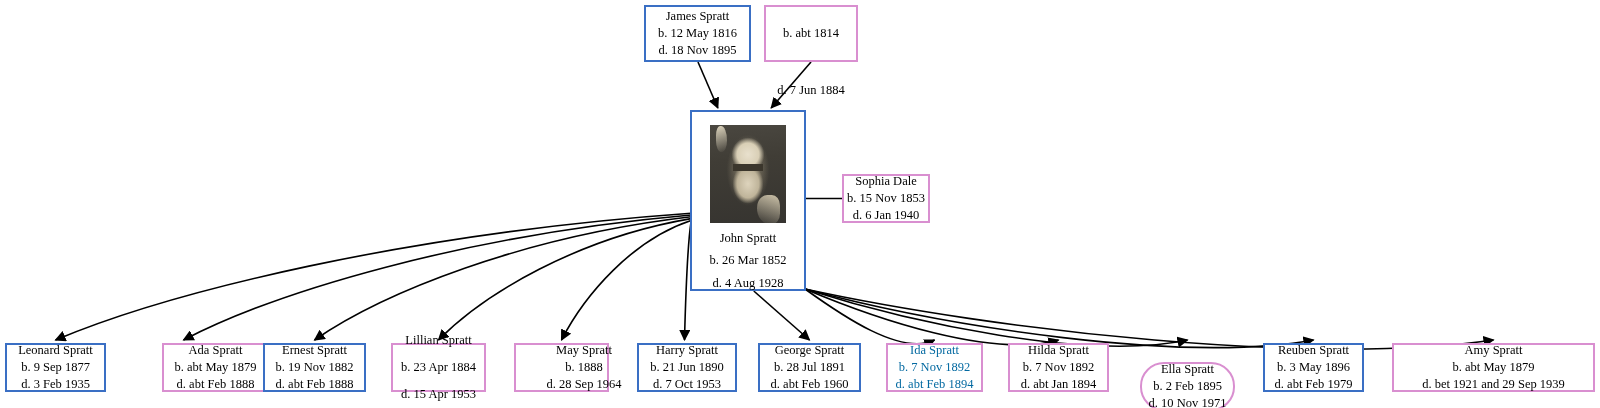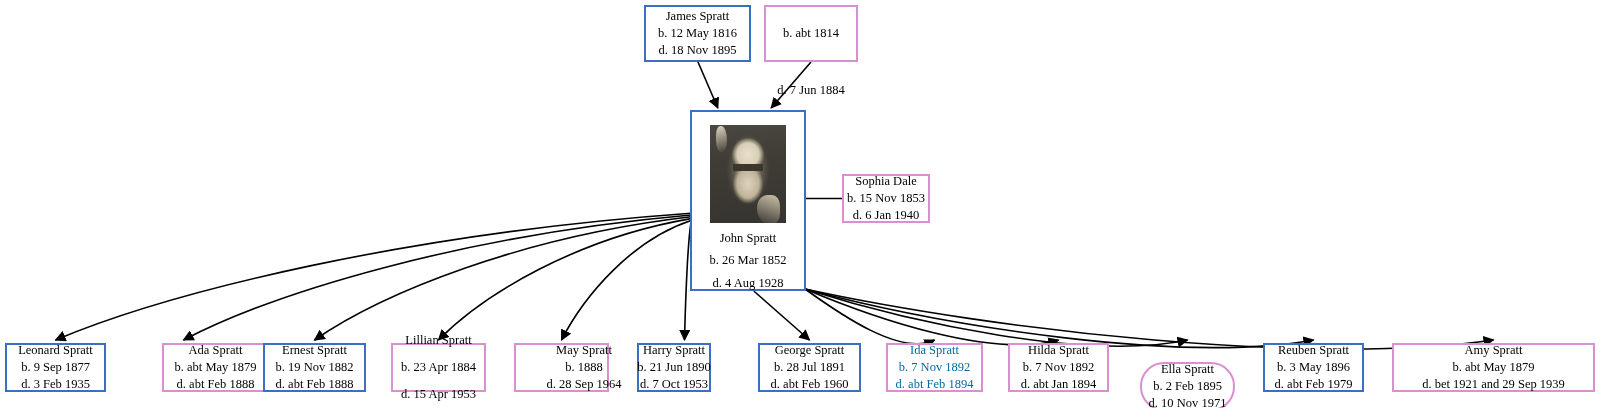--- a/index.html
+++ b/index.html
@@ -170,21 +170,21 @@
     <div class="node female" style="left: 391px; top: 343px; width: 95px; height: 49px; border-color: rgb(217, 143, 208); color: rgb(0, 0, 0); gap: 10px;">
       <span class="nm">Lillian Spratt</span>
       <span class="dt">b. 23 Apr 1884</span>
       <span class="dt">d. 15 Apr 1953</span>
     </div>
     <div class="node female" style="left: 514px; top: 343px; width: 95px; height: 49px; border-color: rgb(217, 143, 208); color: rgb(0, 0, 0); padding-left: 45px;">
       <span class="nm">May Spratt</span>
       <span class="dt">b. 1888</span>
       <span class="dt">d. 28 Sep 1964</span>
     </div>
-    <div class="node" style="left: 637px; top: 343px; width: 74px; height: 49px; border-color: rgb(58, 111, 196); color: rgb(0, 0, 0);">
+    <div class="node" style="left: 637px; top: 343px; width: 100px; height: 49px; border-color: rgb(58, 111, 196); color: rgb(0, 0, 0);">
       <span class="nm">Harry Spratt</span>
       <span class="dt">b. 21 Jun 1890</span>
       <span class="dt">d. 7 Oct 1953</span>
     </div>
     <div class="node" style="left: 758px; top: 343px; width: 103px; height: 49px; border-color: rgb(58, 111, 196); color: rgb(0, 0, 0);">
       <span class="nm">George Spratt</span>
       <span class="dt">b. 28 Jul 1891</span>
       <span class="dt">d. abt Feb 1960</span>
     </div>
     <div class="node female" style="left: 886px; top: 343px; width: 97px; height: 49px; border-color: rgb(217, 143, 208); color: #0369a1;">

